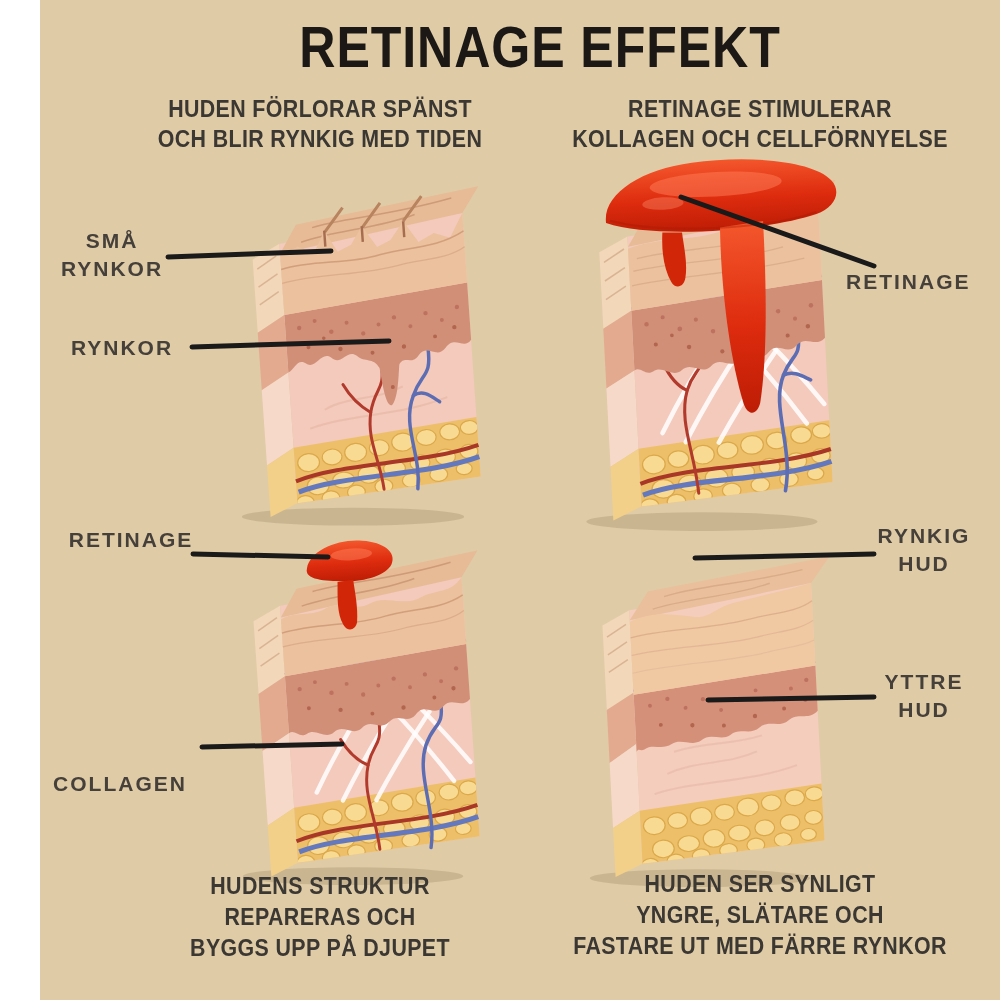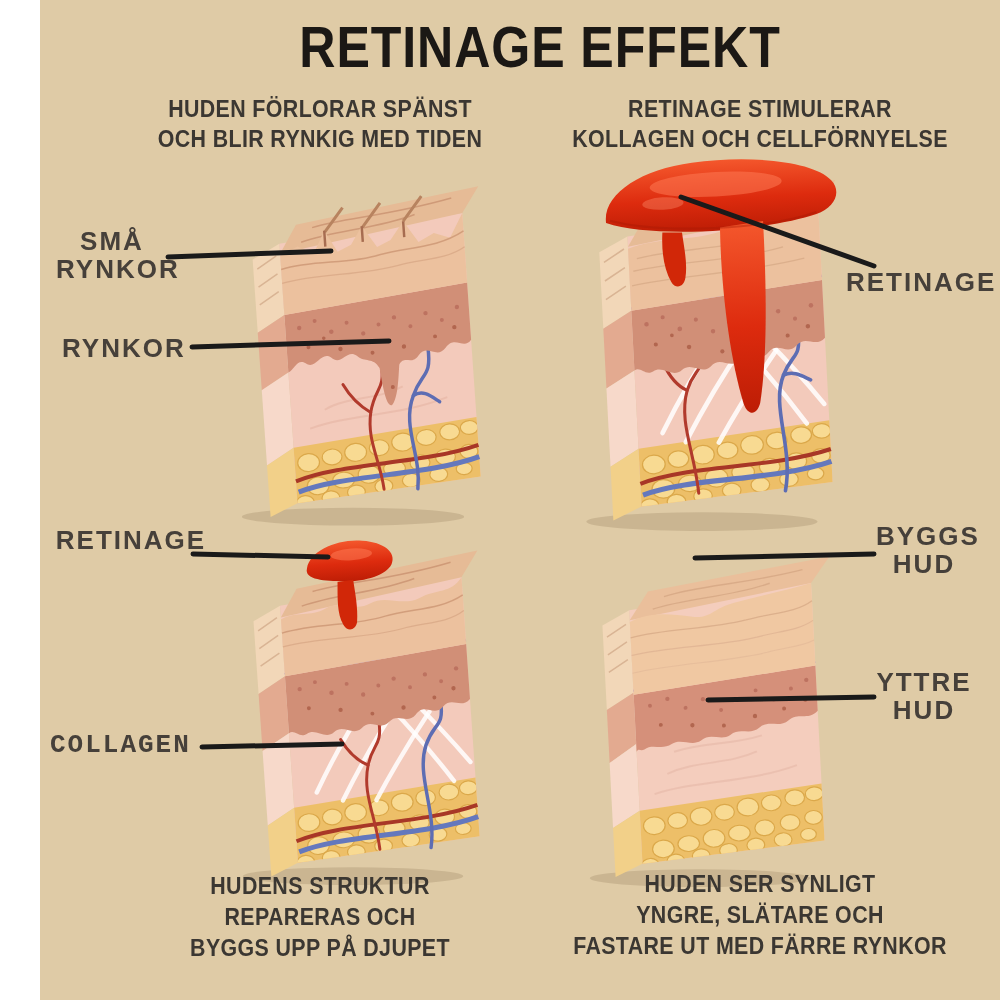--- a/index.html
+++ b/index.html
@@ -25,28 +25,28 @@
     transform:scaleX(.93);
   }
   .subhead div{line-height:30px;}
   .caption div{line-height:31px;}
   .subhead-left{left:30px;top:94px;width:500px;}
   .subhead-right{left:470px;top:94px;width:500px;}
   .caption-left{left:30px;top:871px;width:500px;}
   .caption-right{left:470px;top:869px;width:500px;}
   .lbl{
     position:absolute;
-    font-size:26px;font-weight:700;letter-spacing:2px;
+    font-size:21px;font-weight:700;letter-spacing:2px;
     color:#46403a;line-height:28px;text-align:center;
   }
   .lbl-sma{left:16px;top:227px;width:112px;}
   .lbl-rynkor{left:22px;top:334px;width:120px;}
   .lbl-retinage{left:806px;top:268px;width:170px;text-align:left;}
   .lbl-retabs{left:0px;top:526px;width:182px;}
-  .lbl-collagen{left:10px;top:731px;width:140px;font-family:Liberation Mono, monospace;}
+  .lbl-collagen{left:10px;top:770px;width:140px;}
   .lbl-yttre{left:836px;top:522px;width:96px;}
   .lbl-inre{left:836px;top:668px;width:96px;}
   .panel{position:absolute;}
   .p1{left:186px;top:158px;}
   .p2{left:528px;top:150px;}
   .p3{left:186px;top:522px;}
   .p4{left:528px;top:524px;}
   .overlay{position:absolute;left:0;top:0;pointer-events:none;}
 </style>
 </head>
@@ -459,21 +459,21 @@
     <div>SMÅ</div>
     <div>RYNKOR</div>
   </div>
   <div class="lbl lbl-rynkor">RYNKOR</div>
   <div class="lbl lbl-retinage">RETINAGE</div>
   <div class="lbl lbl-retabs">
     <div>RETINAGE</div>
   </div>
   <div class="lbl lbl-collagen">COLLAGEN</div>
   <div class="lbl lbl-yttre">
-    <div>BYGGS</div>
+    <div>RYNKIG</div>
     <div>HUD</div>
   </div>
   <div class="lbl lbl-inre">
     <div>YTTRE</div>
     <div>HUD</div>
   </div>
 
   <div class="caption caption-left">
     <div>HUDENS STRUKTUR</div>
     <div>REPARERAS OCH</div>

